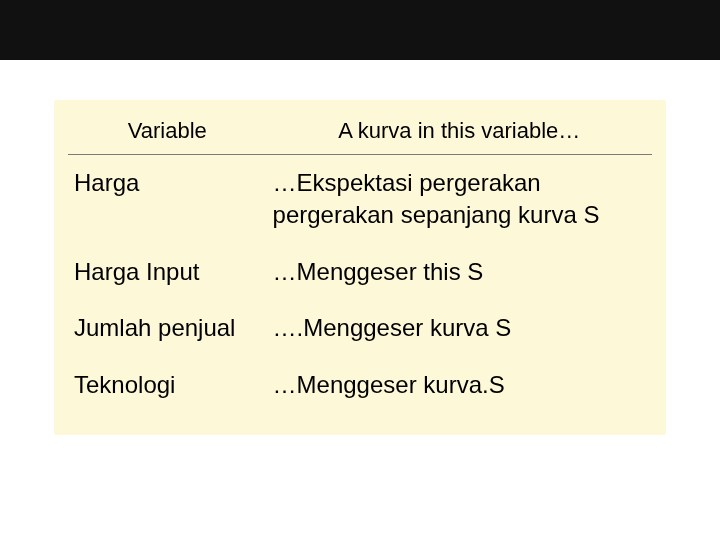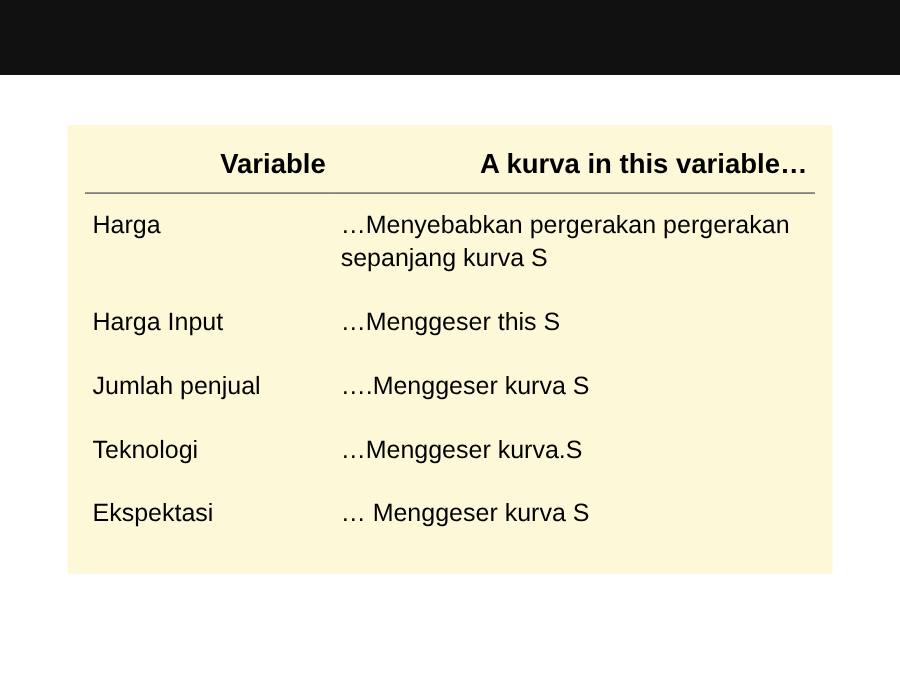--- a/index.html
+++ b/index.html
@@ -35,29 +35,29 @@
     border-radius: 2px;
   }
   table {
     width: 100%;
     border-collapse: collapse;
     table-layout: fixed;
   }
   col.c1 { width: 34%; }
   col.c2 { width: 66%; }
   thead th {
-    text-align: right;
-    font-weight: 700;
+    text-align: center;
+    font-weight: 400;
     font-size: 22px;
     padding: 6px 6px 10px 6px;
     border-bottom: 1px solid #7a7a7a;
     vertical-align: bottom;
   }
   tbody td {
-    font-size: 20px;
+    font-size: 24px;
     padding: 12px 6px;
     vertical-align: top;
     line-height: 1.35;
   }
 </style>
 </head>
 <body>
 
 <div class="slide">
   <div class="topbar"></div>
@@ -70,34 +70,30 @@
       </colgroup>
       <thead>
         <tr>
           <th>Variable</th>
           <th>A kurva in this variable…</th>
         </tr>
       </thead>
       <tbody>
         <tr>
           <td>Harga</td>
-          <td>…Menyebabkan pergerakan pergerakan sepanjang kurva S</td>
+          <td>…Ekspektasi pergerakan pergerakan sepanjang kurva S</td>
         </tr>
         <tr>
           <td>Harga Input</td>
           <td>…Menggeser this S</td>
         </tr>
         <tr>
           <td>Jumlah penjual</td>
           <td>….Menggeser kurva S</td>
         </tr>
         <tr>
           <td>Teknologi</td>
           <td>…Menggeser kurva.S</td>
         </tr>
-        <tr>
-          <td>Ekspektasi</td>
-          <td>… Menggeser kurva S</td>
-        </tr>
       </tbody>
     </table>
   </div>
 </div>
 
 </body></html>

